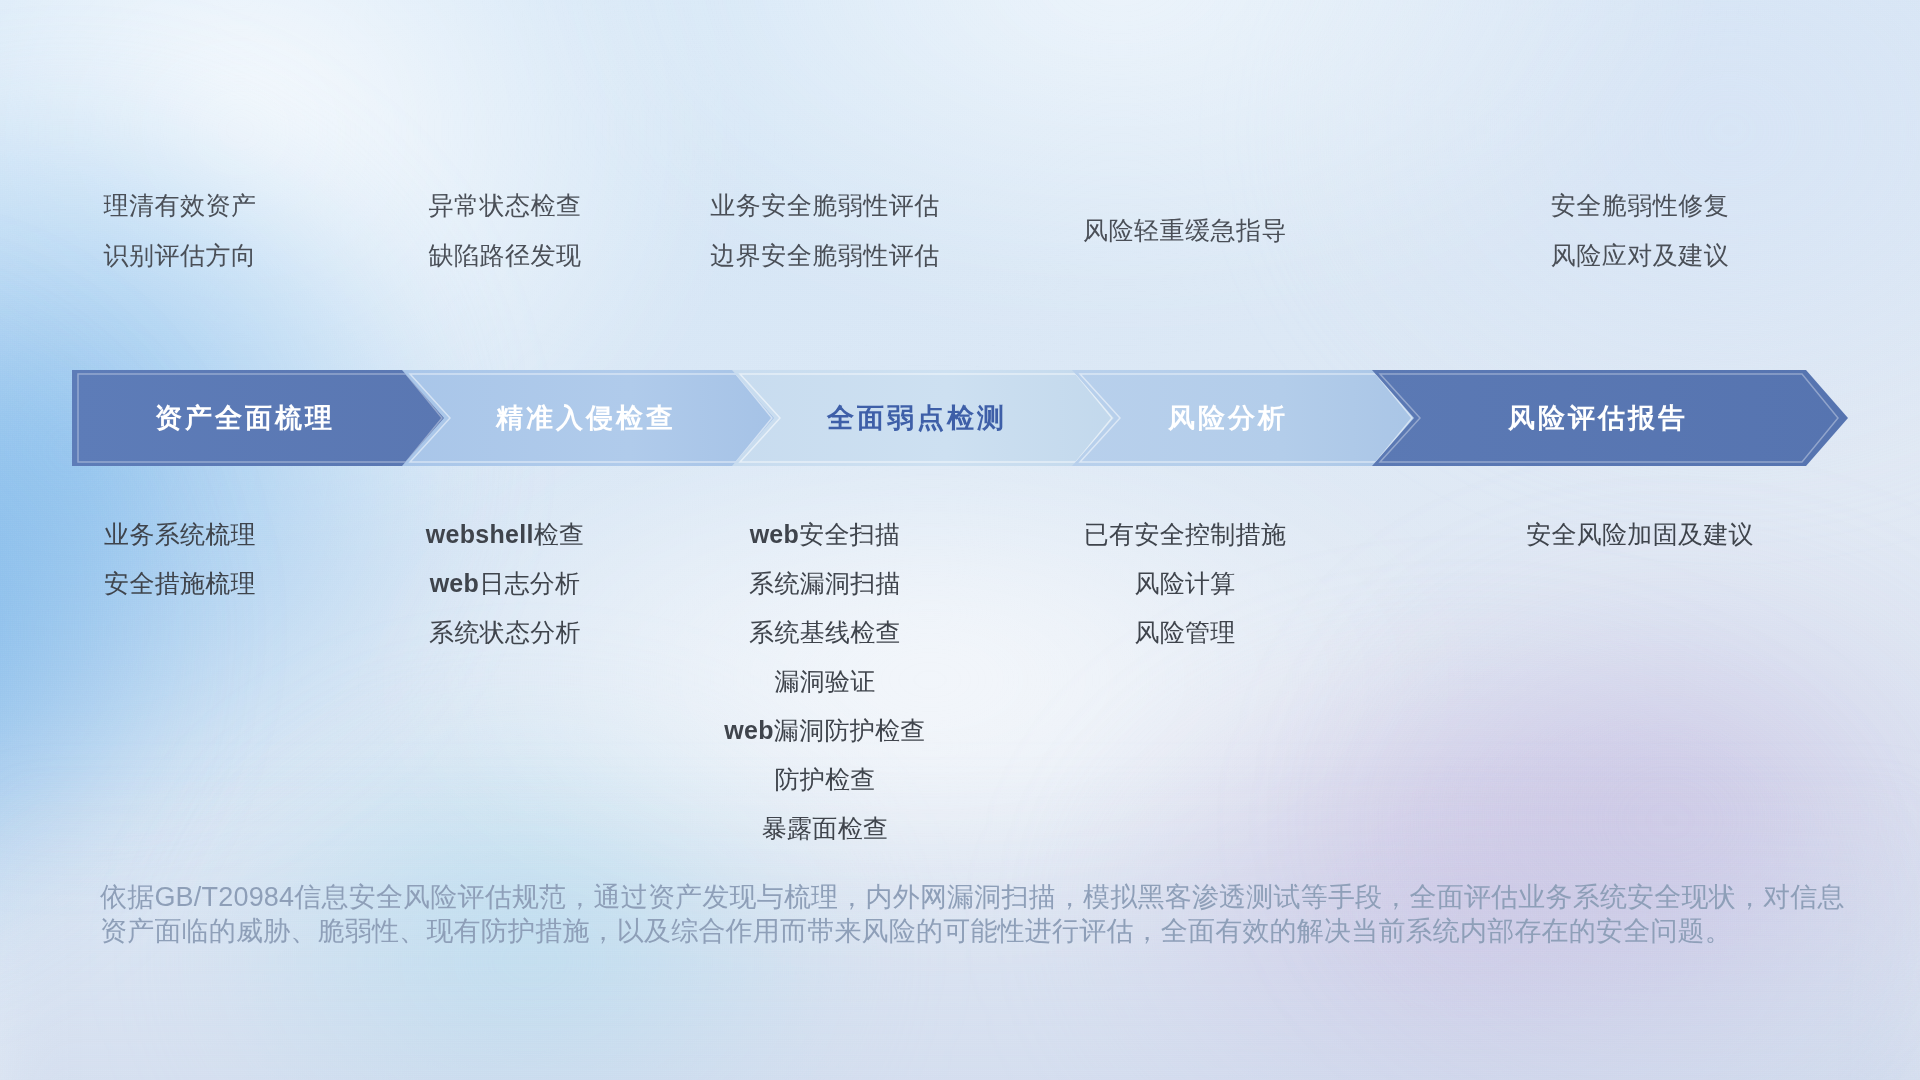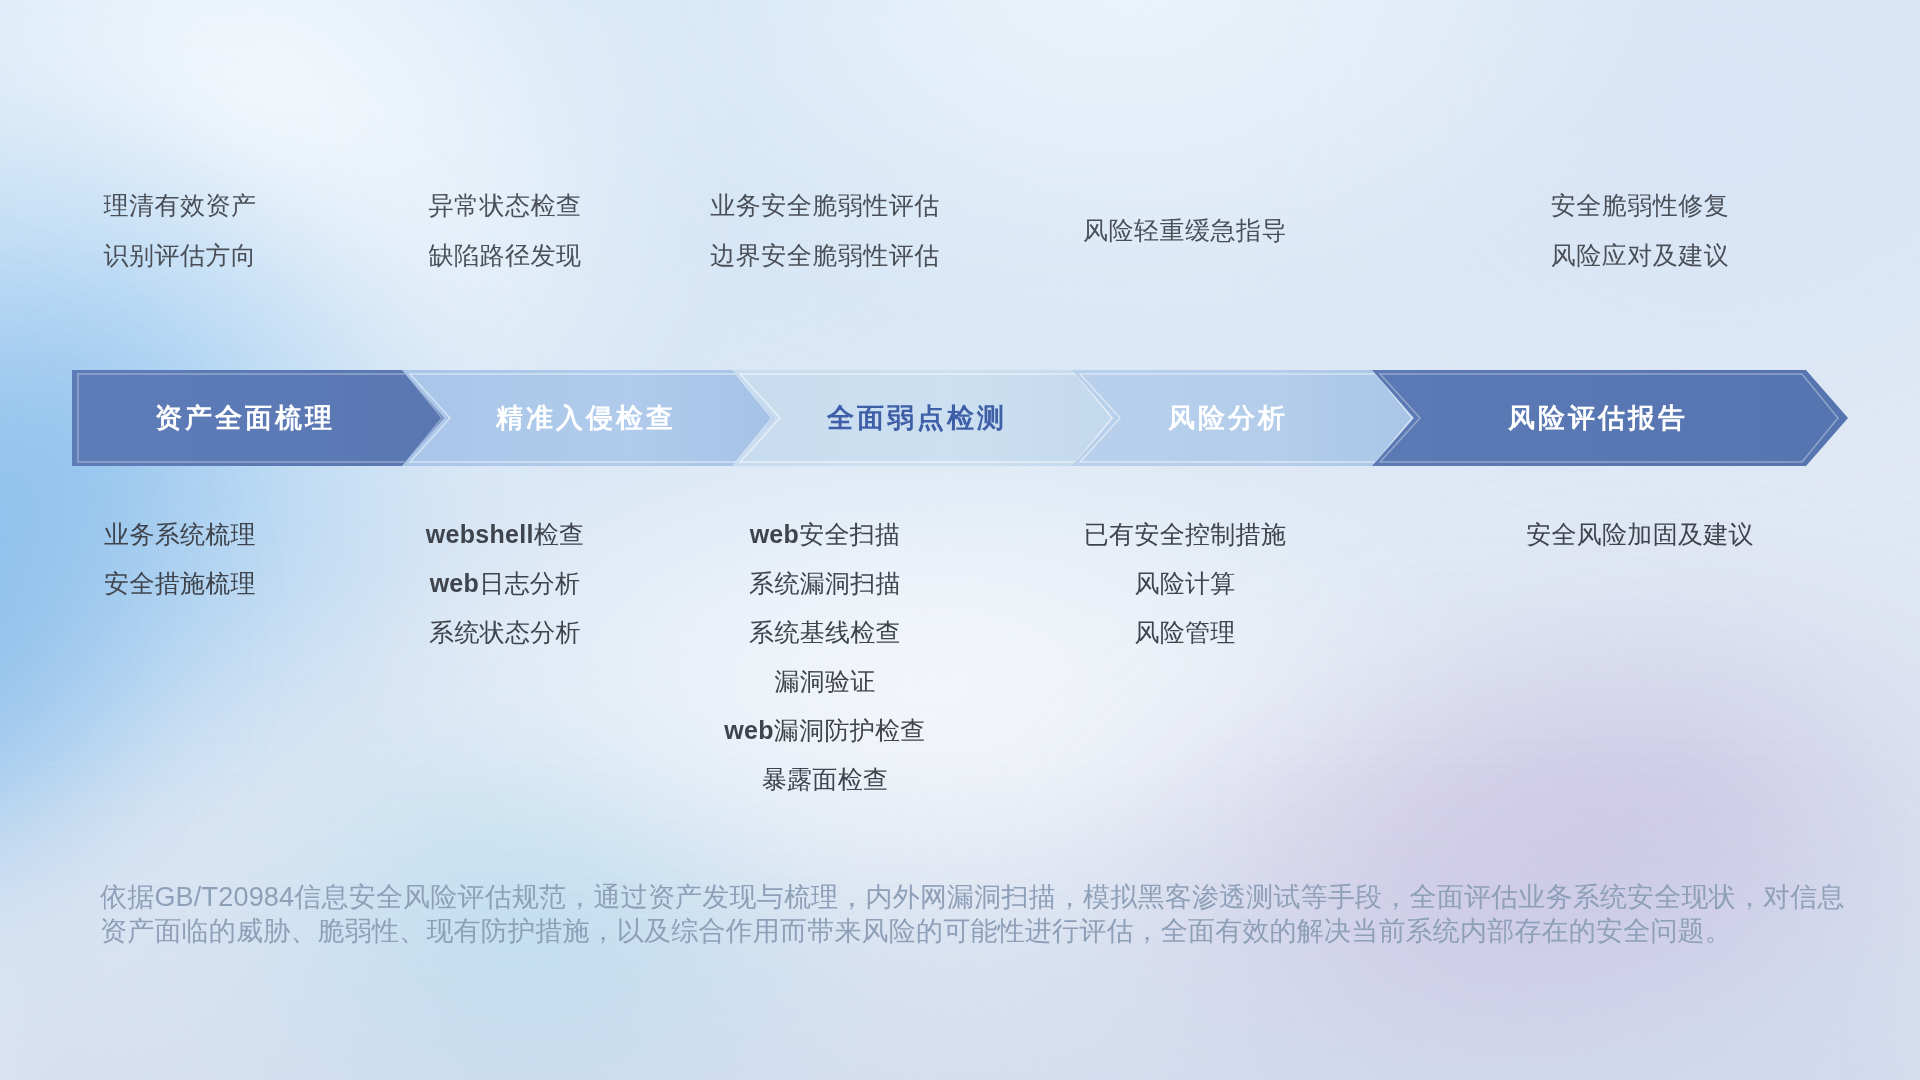--- a/index.html
+++ b/index.html
@@ -269,20 +269,21 @@
       <div class="botlabel"><b>web</b>日志分析</div>
       <div class="botlabel">系统状态分析</div>
     </div>
 
     <div class="col" style="width:350px;">
       <div class="botlabel"><b>web</b>安全扫描</div>
       <div class="botlabel">系统漏洞扫描</div>
       <div class="botlabel">系统基线检查</div>
       <div class="botlabel">漏洞验证</div>
       <div class="botlabel"><b>web</b>漏洞防护检查</div>
+      <div class="botlabel">防护检查</div>
       <div class="botlabel">暴露面检查</div>
     </div>
 
     <div class="col" style="width:370px;">
       <div class="botlabel">已有安全控制措施</div>
       <div class="botlabel">风险计算</div>
       <div class="botlabel">风险管理</div>
     </div>
 
     <div class="col" style="width:540px;">

